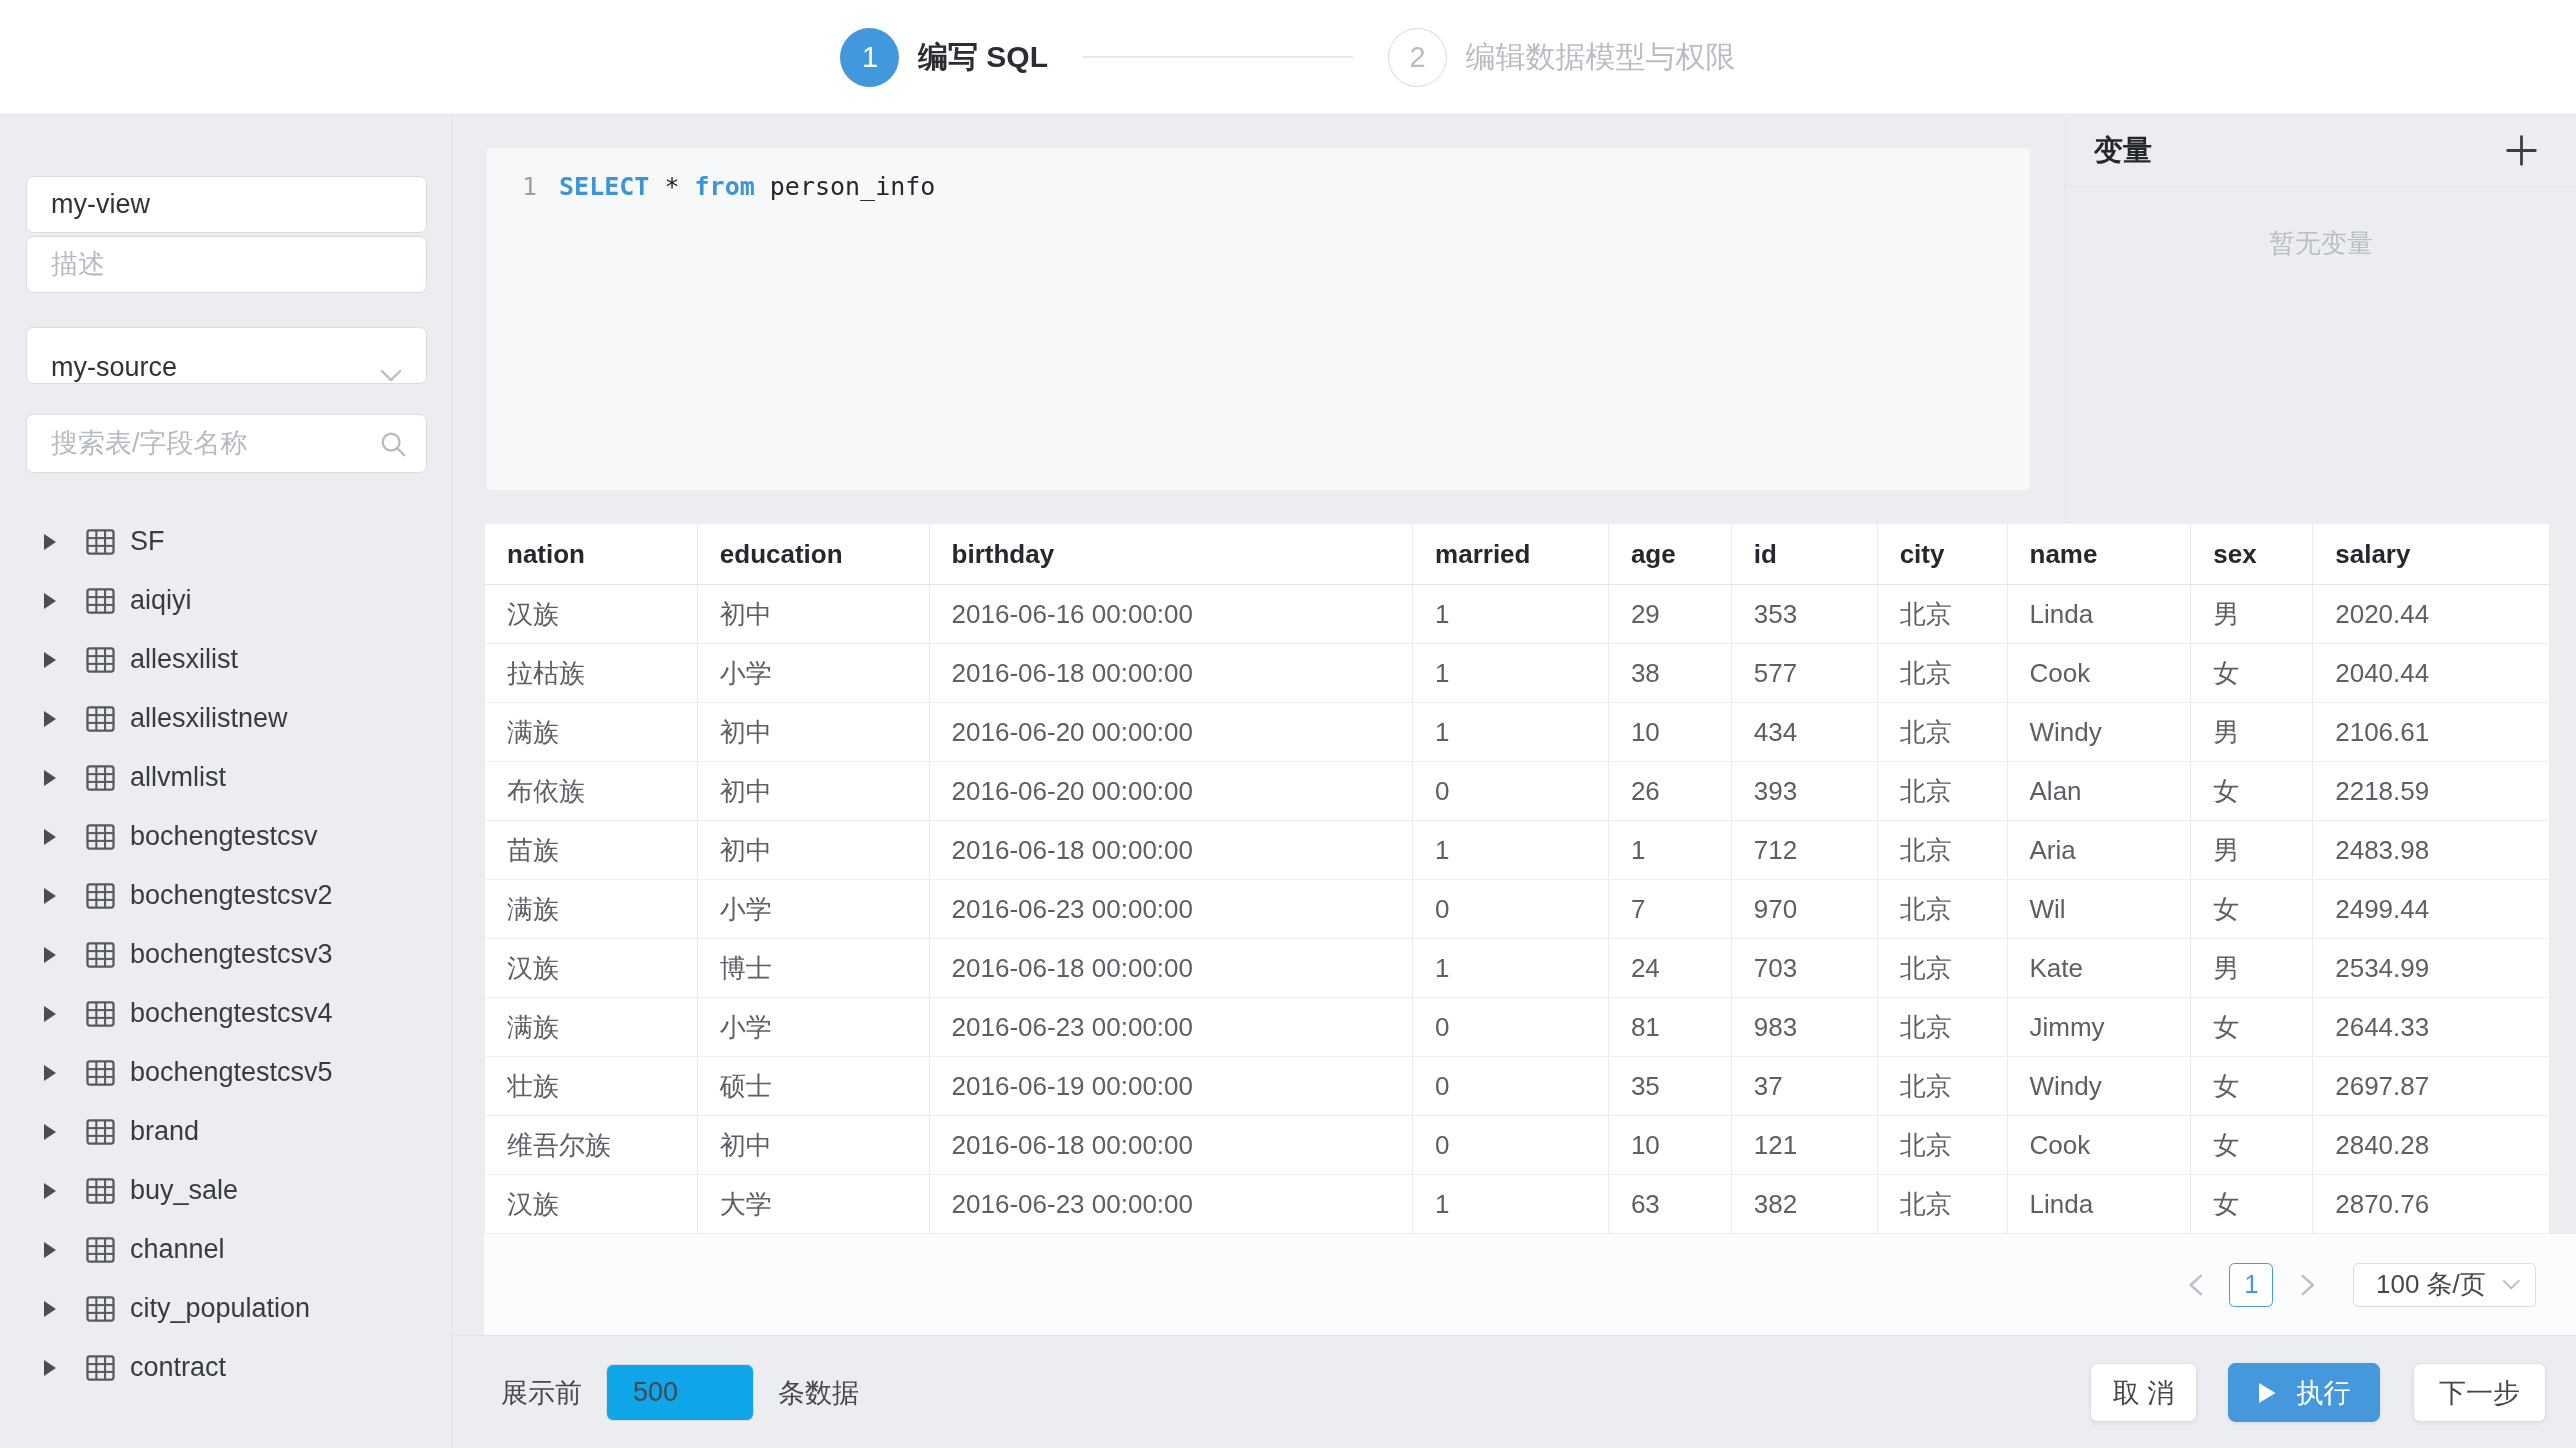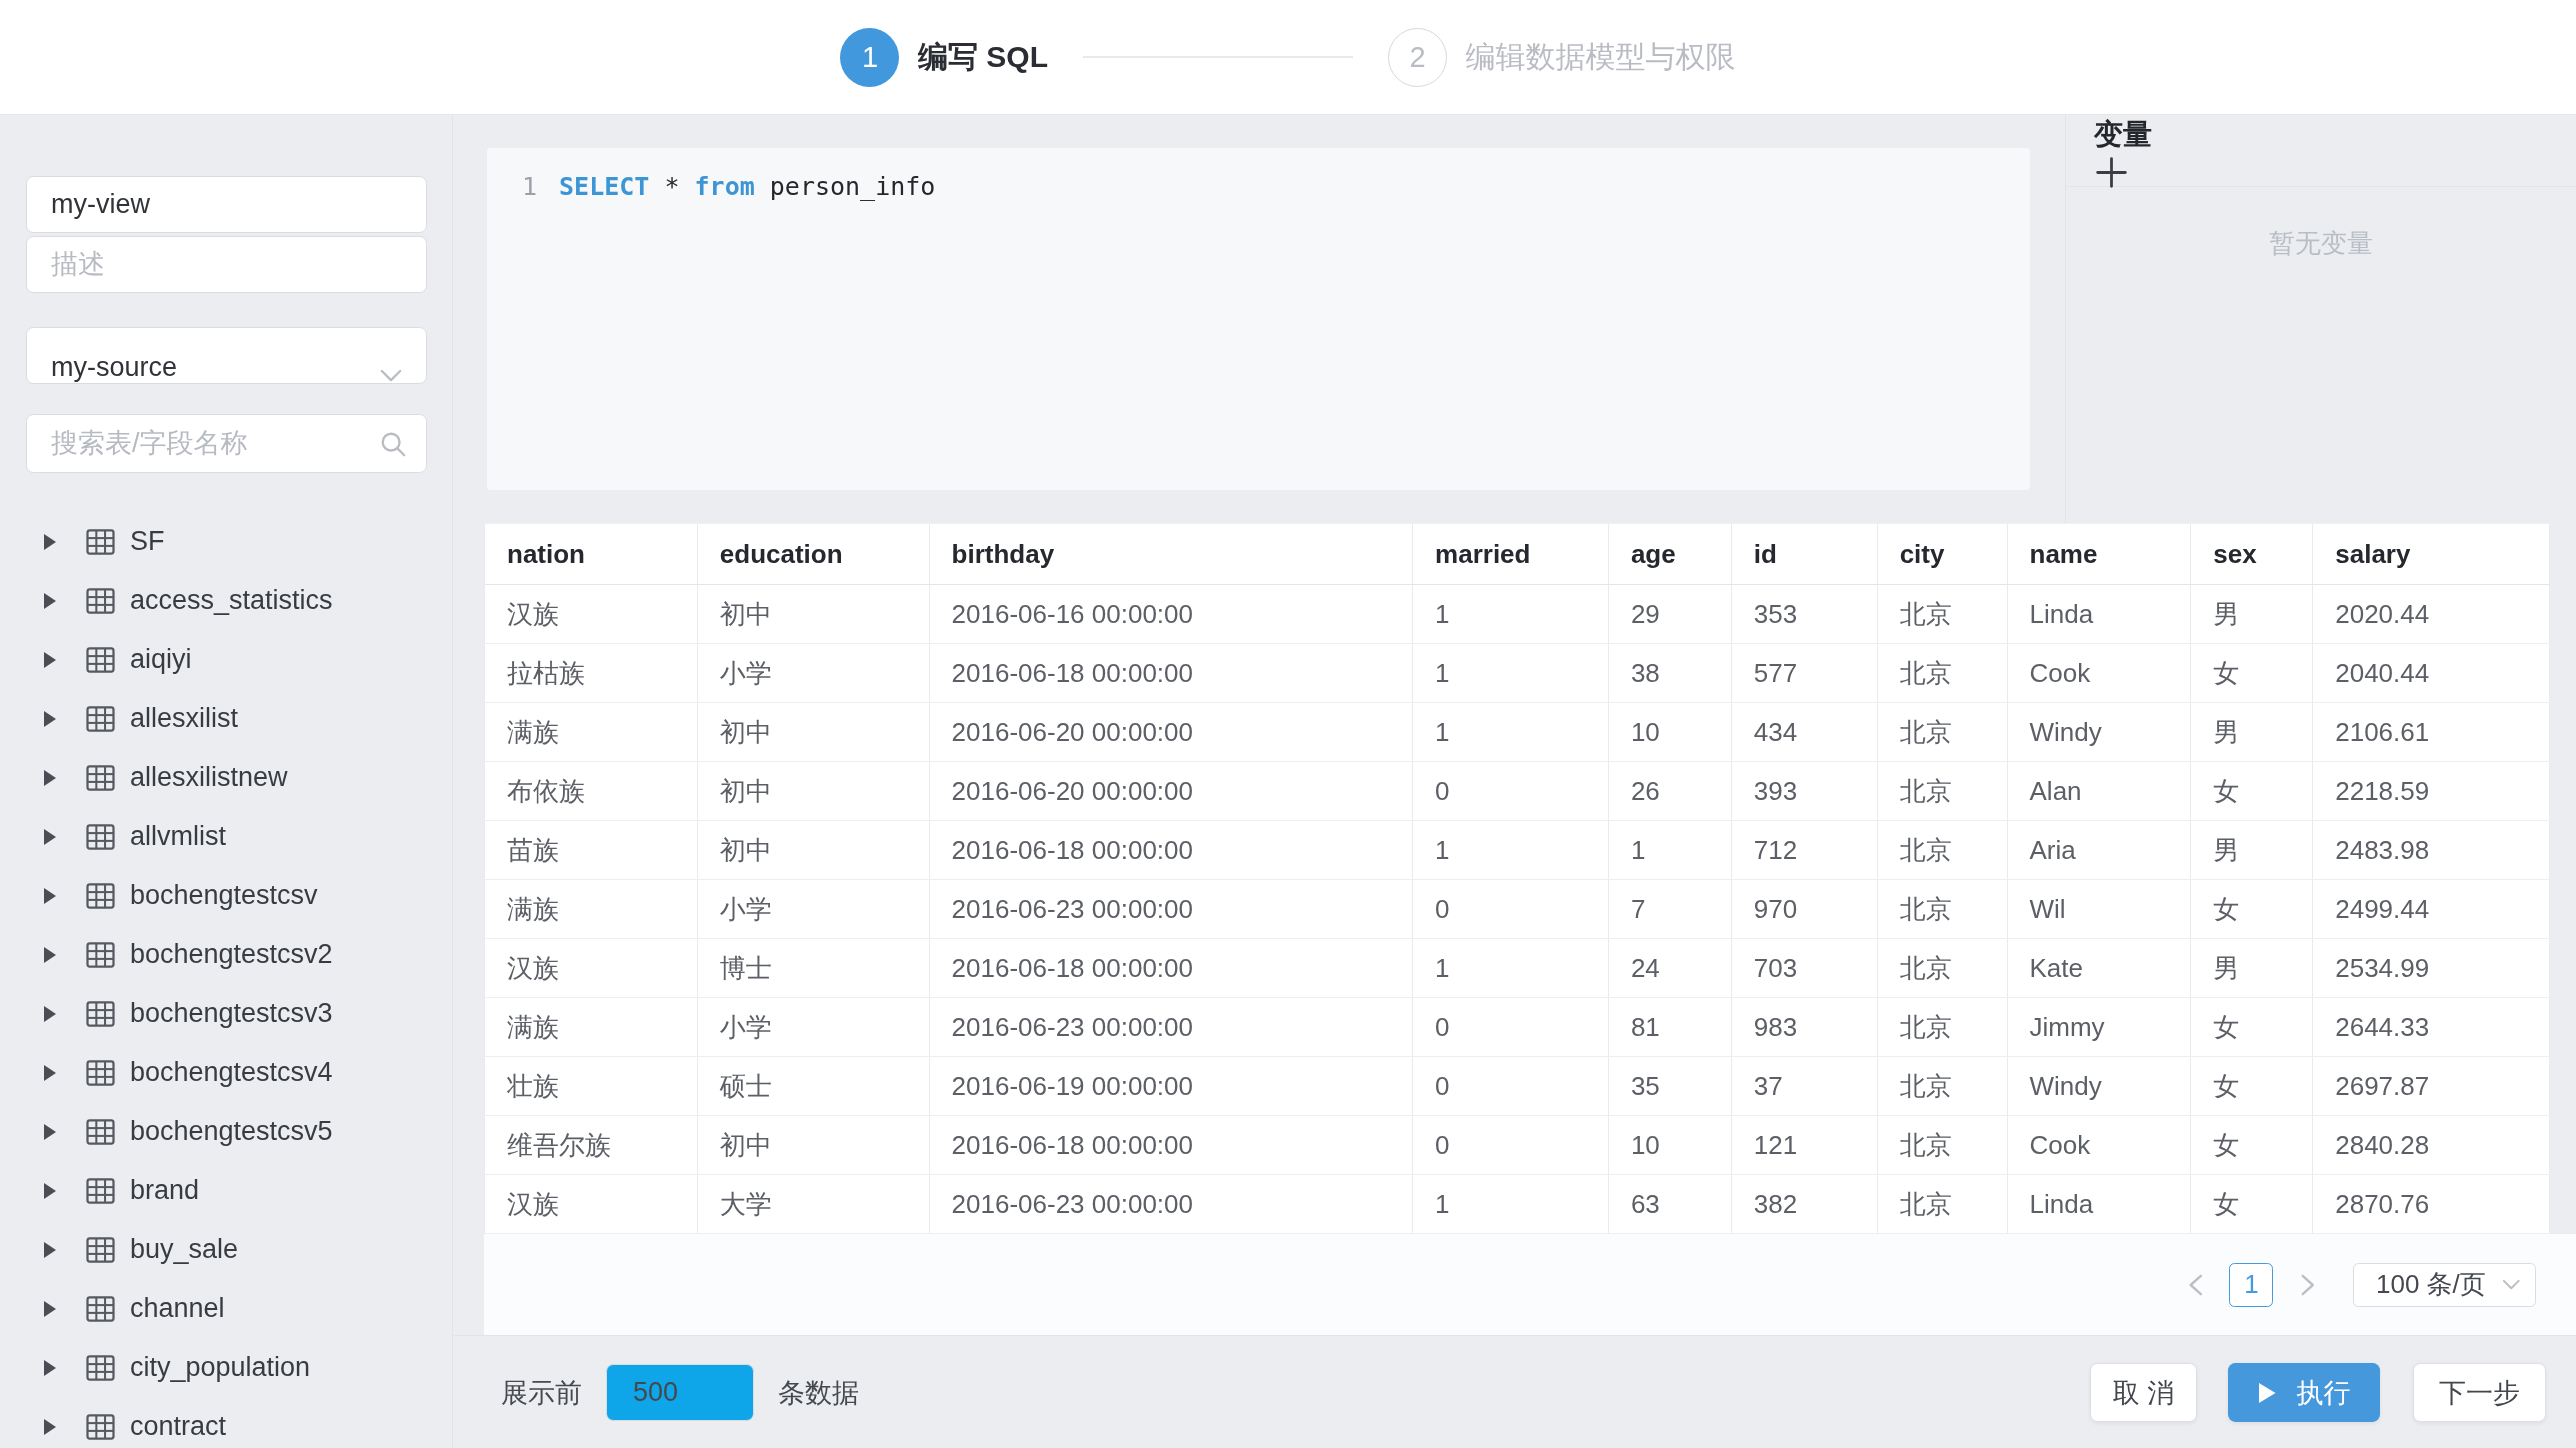--- a/index.html
+++ b/index.html
@@ -60,22 +60,22 @@
     font-family:"DejaVu Sans Mono", monospace; font-size:25px; white-space:pre;
   }
   .line-num { color:#9ca1a8; margin-right:22px; }
   .tok-kw { color:#3e95d5; font-weight:bold; }
   .tok-plain { color:#24282d; }
 
   
   .vdivider { position:absolute; left:2065px; top:115px; width:0.9px; height:408px; background:#e0e3e7; }
   .vpanel { position:absolute; left:2066px; top:115px; width:510px; height:408px; }
   .vpanel-header {
-    height:72px; display:flex; justify-content:space-between;
-    padding:0 37px 0 28px; border-bottom:0.9px solid #e2e5e9;flex-direction:column;
+    height:72px; display:flex; align-items:center; justify-content:space-between;
+    padding:0 37px 0 28px; border-bottom:0.9px solid #e2e5e9;
   }
   .vpanel-title { font-size:29px; font-weight:bold; color:#24272c; }
   .vpanel-add { display:flex; cursor:pointer; }
   .vpanel-empty { margin-top:39px; text-align:center; font-size:26px; color:#b9bec5; }
 
   
   .rtable {
     position:absolute; left:484px; top:523px; width:2066px;
     background:#ffffff; border-left:0.9px solid #e9ebee; border-top:0.9px solid #eef0f2;
   }
@@ -180,33 +180,20 @@
           <span class="tree-icon">
             <svg width="29" height="26" viewBox="0 0 31 28">
               <rect x="1.5" y="1.5" width="28" height="25" rx="2.5" fill="none" stroke="#565a60" stroke-width="2.4"></rect>
               <line x1="1.5" y1="9.8" x2="29.5" y2="9.8" stroke="#565a60" stroke-width="2.2"></line>
               <line x1="1.5" y1="18.2" x2="29.5" y2="18.2" stroke="#565a60" stroke-width="2.2"></line>
               <line x1="11" y1="1.5" x2="11" y2="26.5" stroke="#565a60" stroke-width="2.2"></line>
               <line x1="20.4" y1="1.5" x2="20.4" y2="26.5" stroke="#565a60" stroke-width="2.2"></line>
             </svg>
           </span>
           <span class="tree-label">SF</span>
-        </div>
-        <div class="tree-item">
-          <span class="tree-arrow"></span>
-          <span class="tree-icon">
-            <svg width="29" height="26" viewBox="0 0 31 28">
-              <rect x="1.5" y="1.5" width="28" height="25" rx="2.5" fill="none" stroke="#565a60" stroke-width="2.4"></rect>
-              <line x1="1.5" y1="9.8" x2="29.5" y2="9.8" stroke="#565a60" stroke-width="2.2"></line>
-              <line x1="1.5" y1="18.2" x2="29.5" y2="18.2" stroke="#565a60" stroke-width="2.2"></line>
-              <line x1="11" y1="1.5" x2="11" y2="26.5" stroke="#565a60" stroke-width="2.2"></line>
-              <line x1="20.4" y1="1.5" x2="20.4" y2="26.5" stroke="#565a60" stroke-width="2.2"></line>
-            </svg>
-          </span>
-          <span class="tree-label">access_statistics</span>
         </div>
         <div class="tree-item">
           <span class="tree-arrow"></span>
           <span class="tree-icon">
             <svg width="29" height="26" viewBox="0 0 31 28">
               <rect x="1.5" y="1.5" width="28" height="25" rx="2.5" fill="none" stroke="#565a60" stroke-width="2.4"></rect>
               <line x1="1.5" y1="9.8" x2="29.5" y2="9.8" stroke="#565a60" stroke-width="2.2"></line>
               <line x1="1.5" y1="18.2" x2="29.5" y2="18.2" stroke="#565a60" stroke-width="2.2"></line>
               <line x1="11" y1="1.5" x2="11" y2="26.5" stroke="#565a60" stroke-width="2.2"></line>
               <line x1="20.4" y1="1.5" x2="20.4" y2="26.5" stroke="#565a60" stroke-width="2.2"></line>

